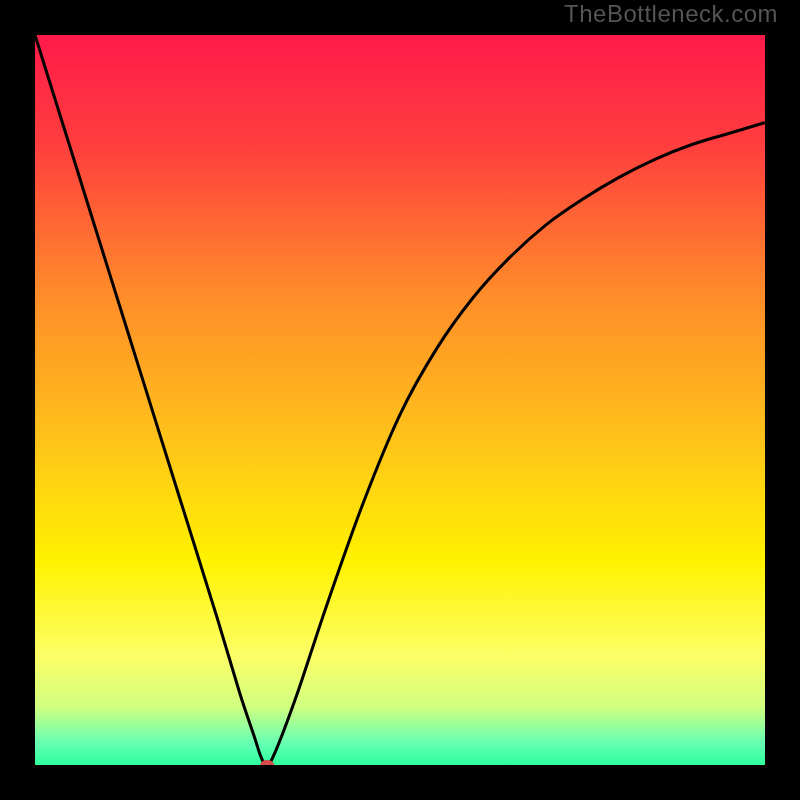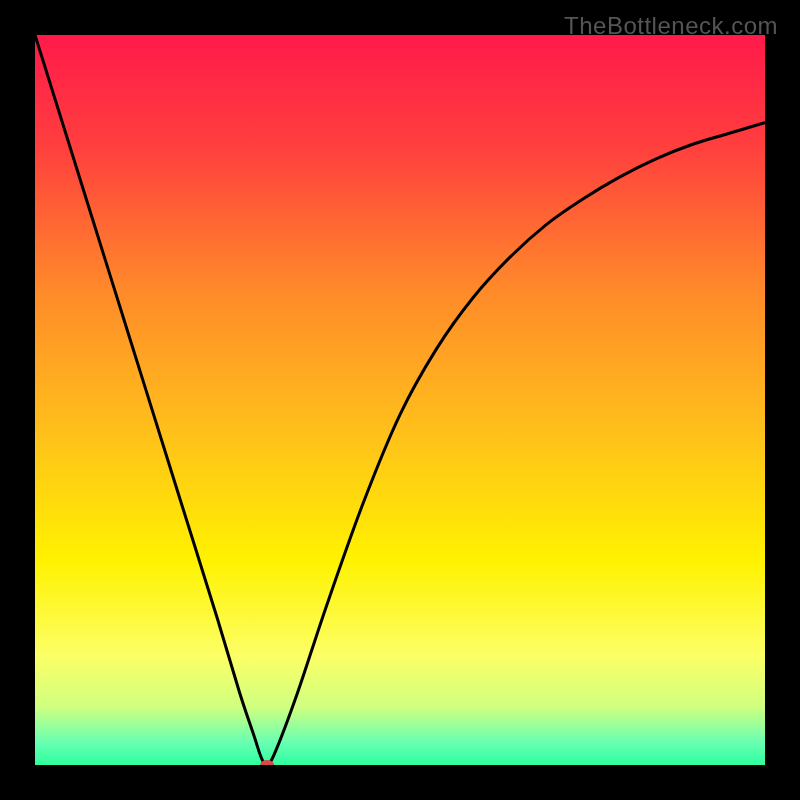--- a/index.html
+++ b/index.html
@@ -5,21 +5,21 @@
   * { margin: 0; padding: 0; box-sizing: border-box; }
   body {
     width: 800px;
     height: 800px;
     background: #000;
     font-family: Arial, sans-serif;
     position: relative;
   }
   .watermark {
     position: absolute;
-    top: 12px;
+    top: 0;
     right: 22px;
     color: #555;
     font-size: 24px;
     font-weight: normal;
     letter-spacing: 0.5px;
     z-index: 10;
   }
   .plot-area {
     position: absolute;
     top: 35px;

